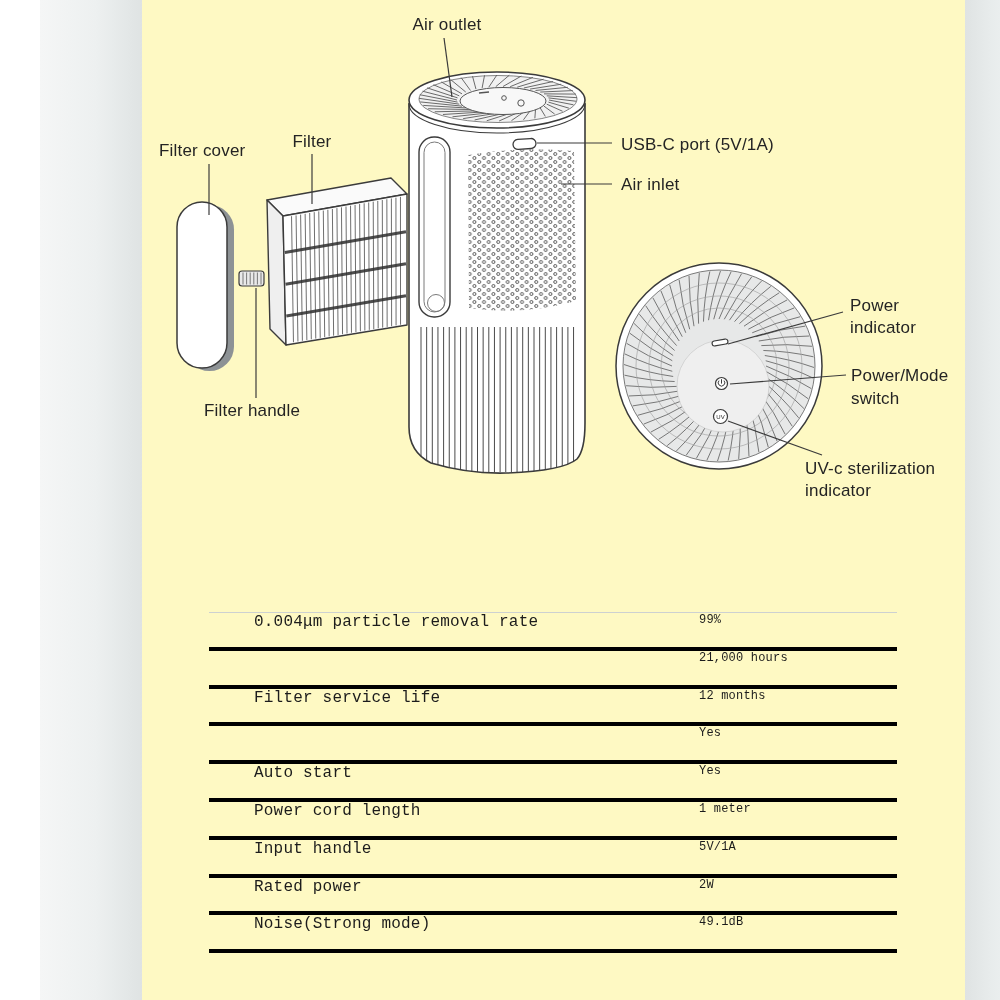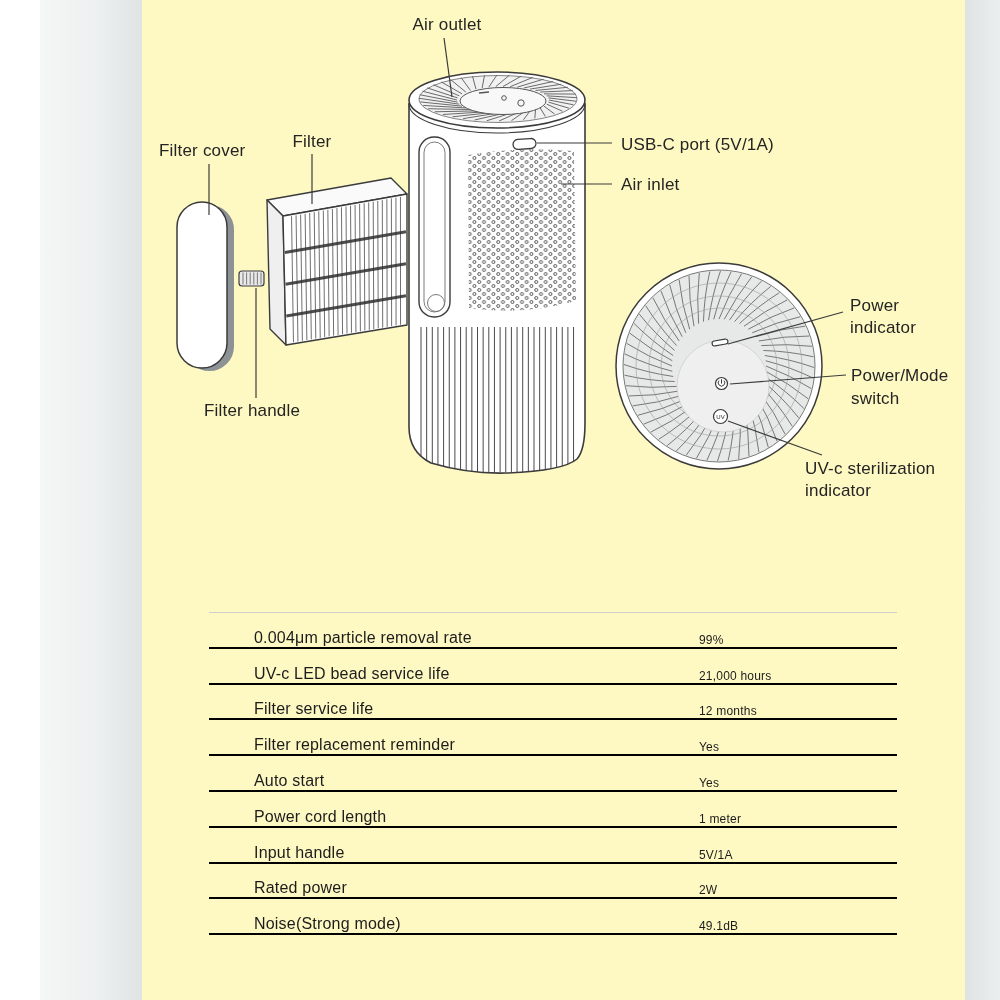--- a/index.html
+++ b/index.html
@@ -4,21 +4,21 @@
 <style>
   html,body{margin:0;padding:0;background:#fff;}
   .stage{position:relative;width:976px;height:1000px;background:#fef9c3;overflow:hidden;
          font-family:"Liberation Sans",sans-serif;color:#1e1e1e;margin-left:40px;}
   .strip{position:absolute;top:0;height:1000px;}
   .strip.left{left:0;width:102px;background:linear-gradient(90deg,#f5f6f6 0%,#edf0f0 55%,#e2e6e6 90%,#dfe3e3 100%);}
   .strip.right{left:925px;width:75px;background:linear-gradient(90deg,#dfe3e3 0%,#e9eded 40%,#f3f4f4 100%);}
   svg#diagram{position:absolute;left:0;top:0;}
   svg text{font-family:"Liberation Sans",sans-serif;font-size:17px;fill:#242424;letter-spacing:.2px;}
   .spec-table{position:absolute;left:169px;top:612px;width:688px;border-top:1px solid #cdd1d1;}
-  .spec-row{display:flex;align-items:flex-end;height:33.8px;border-bottom:2px solid #000000;position:relative;}
+  .spec-row{display:flex;align-items:flex-start;height:33.8px;border-bottom:4px solid #000000;position:relative;font-family:Liberation Mono, monospace;}
   .spec-label{padding-left:45px;font-size:16px;letter-spacing:.2px;color:#1c1c1c;}
   .spec-value{position:absolute;left:490px;font-size:12px;letter-spacing:.2px;color:#1c1c1c;}
 </style>
 </head>
 <body>
 
 <div class="stage">
   <div class="strip left"></div>
   <div class="strip right"></div>
 
@@ -285,29 +285,27 @@
       <text x="765" y="496">indicator</text>
     </g>
   </svg>
 
   <div class="spec-table">
       <div class="spec-row">
         <div class="spec-label">0.004μm particle removal rate</div>
         <div class="spec-value">99%</div>
       </div>
       <div class="spec-row">
-        <div class="spec-label">UV-c LED bead service life</div>
         <div class="spec-value">21,000 hours</div>
       </div>
       <div class="spec-row">
         <div class="spec-label">Filter service life</div>
         <div class="spec-value">12 months</div>
       </div>
       <div class="spec-row">
-        <div class="spec-label">Filter replacement reminder</div>
         <div class="spec-value">Yes</div>
       </div>
       <div class="spec-row">
         <div class="spec-label">Auto start</div>
         <div class="spec-value">Yes</div>
       </div>
       <div class="spec-row">
         <div class="spec-label">Power cord length</div>
         <div class="spec-value">1 meter</div>
       </div>

